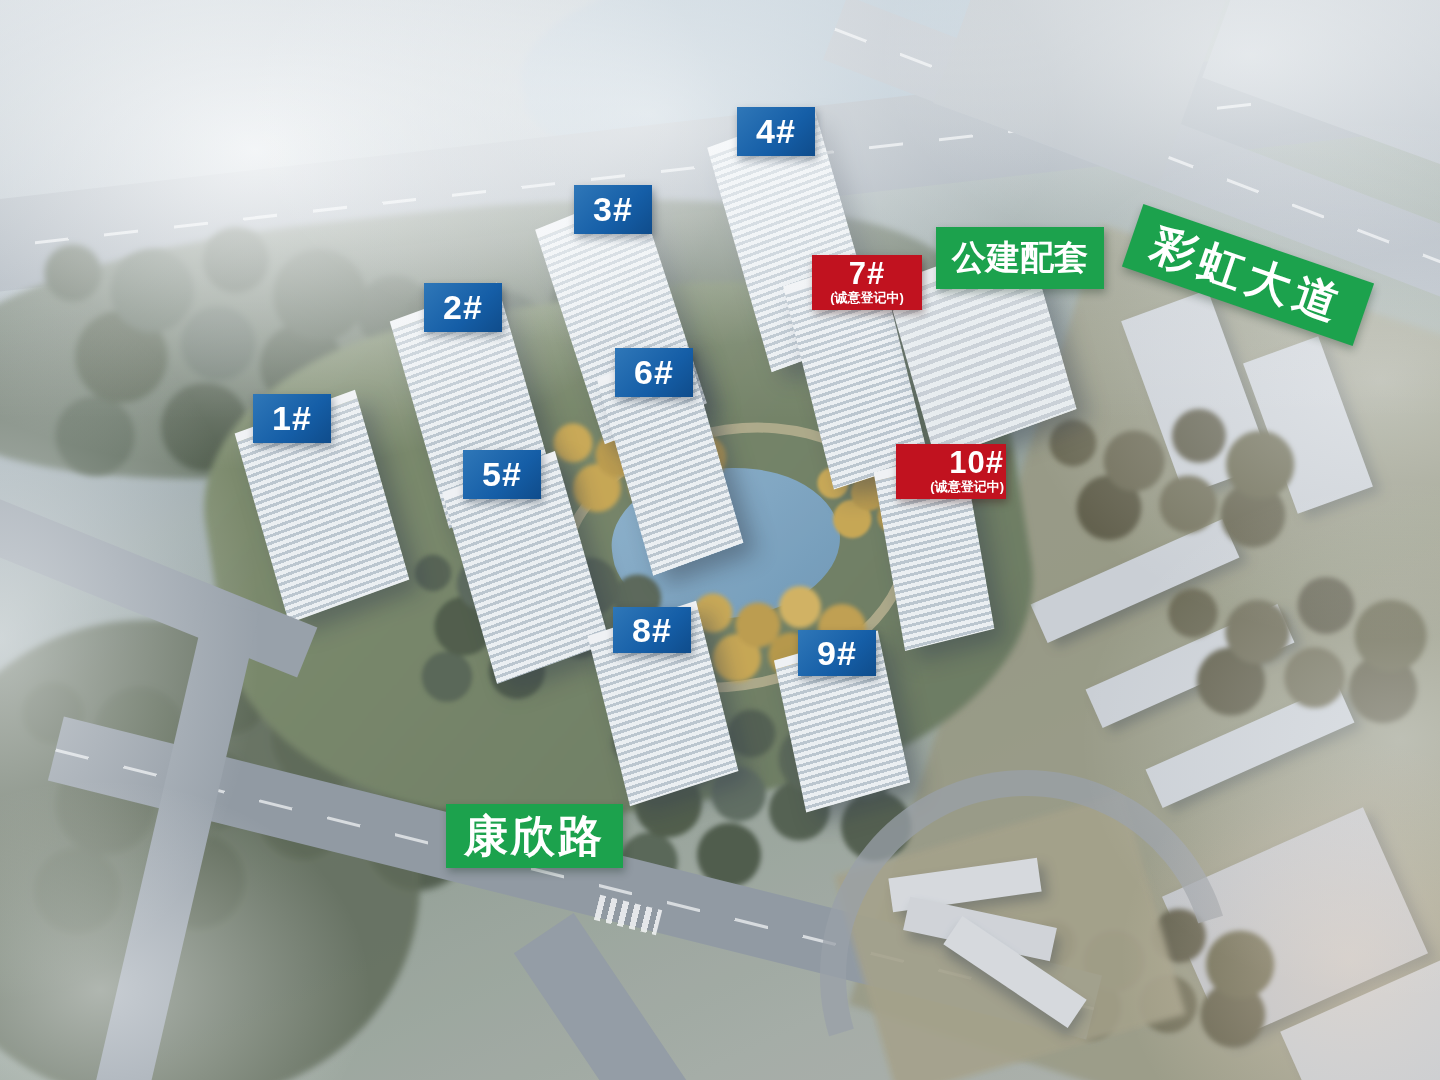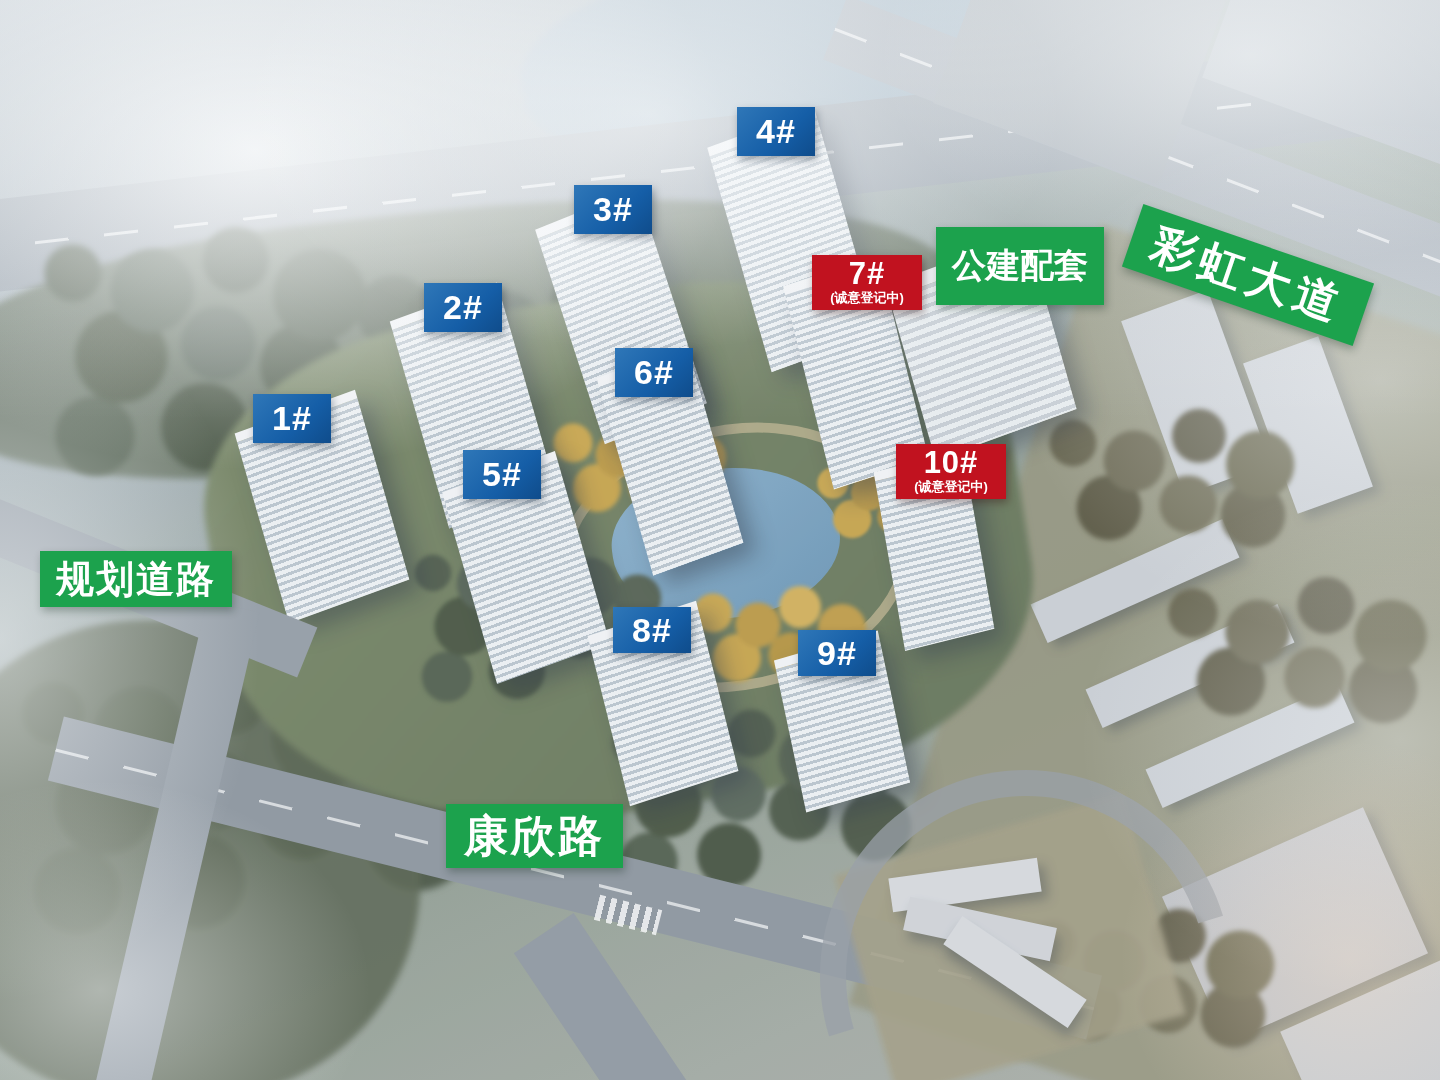--- a/index.html
+++ b/index.html
@@ -173,36 +173,33 @@
       <span>8#</span>
     </div>
   <div class="marker-blue" style="left:798px;top:630px;height:46px;">
       <span>9#</span>
     </div>
 
   <div class="marker-red" style="left:812px;top:255px;">
     <span class="num">7#</span>
     <span class="st">(诚意登记中)</span>
   </div>
-  <div class="marker-red" style="left:896px;top:444px;">
+  <div class="marker-red" style="left:896px;top:444px;align-items:flex-end;">
     <span class="num">10#</span>
     <span class="st">(诚意登记中)</span>
   </div>
 
-  <div class="label-green" style="left:936px;top:227px;height:46px;padding:16px 16px;font-size:34px;">
+  <div class="label-green" style="left:936px;top:227px;height:46px;padding:8px 16px;font-size:34px;">
       <span>公建配套</span>
     </div>
 
   <div class="label-green" style="left:1126px;top:242px;height:66px;padding:0 22px;font-size:44px;letter-spacing:6px;transform:rotate(19deg);">
       <span>彩虹大道</span>
     </div>
 
 
-  <div class="label-green" style="left:40px;top:551px;height:56px;padding:0 16px;font-size:38px;letter-spacing:2px;">
-      <span>规划道路</span>
-    </div>
 
   <div class="label-green" style="left:446px;top:804px;height:64px;padding:0 18px;font-size:44px;letter-spacing:3px;text-align:right;">
       <span>康欣路</span>
     </div>
 
 
 </div>
 
 </body></html>

